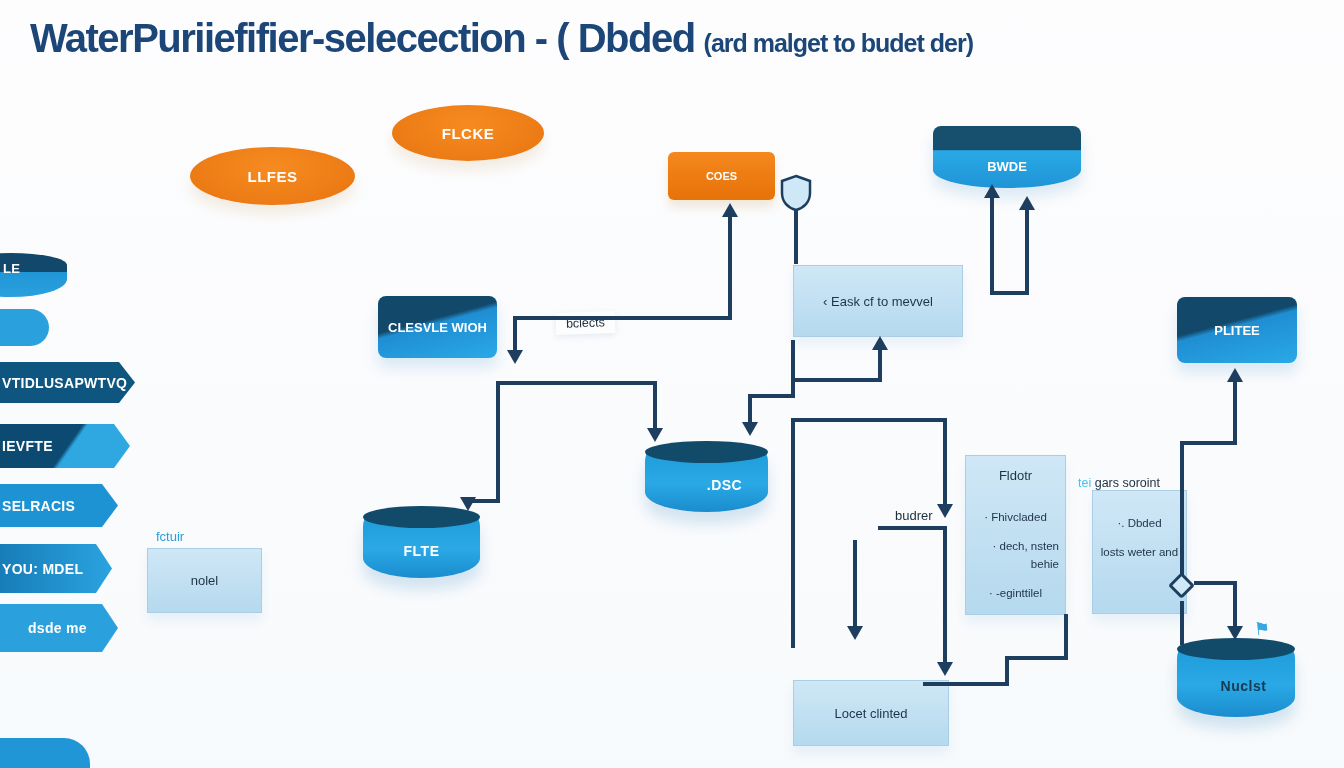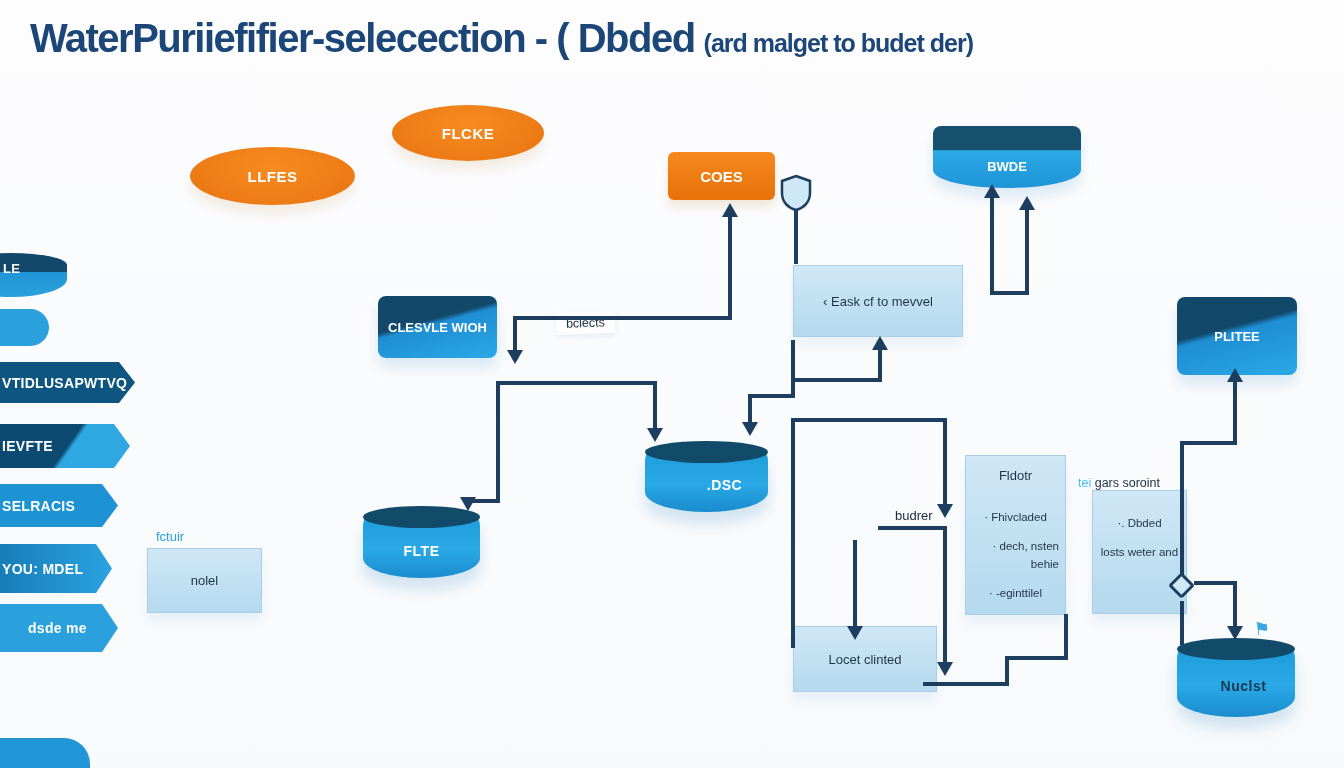--- a/index.html
+++ b/index.html
@@ -20,21 +20,21 @@
   .title .big{font-size:40px;}
   .title .small{font-size:25px;letter-spacing:-1px;margin-left:6px;}
 
   
   .oval{position:absolute;background:radial-gradient(ellipse at 50% 35%,#f68b20,#e87410);
         border-radius:50%;display:flex;align-items:center;justify-content:center;
         color:#fff;font-weight:bold;font-size:15px;letter-spacing:.5px;
         box-shadow:0 10px 12px rgba(180,120,40,.12);}
   .proc{position:absolute;background:linear-gradient(180deg,#f4881e,#e67208);border-radius:6px;
         display:flex;align-items:center;justify-content:center;color:#fff;font-weight:bold;
-        font-size:15px;box-shadow:0 8px 10px rgba(180,120,40,.15);text-align:right;}
+        font-size:11px;box-shadow:0 8px 10px rgba(180,120,40,.15);text-align:right;}
   .panel{position:absolute;border-radius:8px;color:#fff;font-weight:bold;font-size:13px;
         display:flex;align-items:center;justify-content:center;text-align:center;
         background:linear-gradient(165deg,#12486a 0%,#12486a 40%,#1f8ed3 46%,#2aa9e6 100%);
         box-shadow:0 10px 14px rgba(41,128,185,.15);}
   .tank{position:absolute;color:#fff;font-weight:bold;font-size:13px;
         display:flex;align-items:flex-end;justify-content:center;padding-bottom:14px;
         background:linear-gradient(180deg,#174f6e 0%,#174f6e 38%,#2aa9e6 40%,#1f94d6 100%);
         border-radius:8px 8px 50% 50% / 8px 8px 18px 18px;
         box-shadow:0 10px 14px rgba(41,128,185,.15);}
   .cyl{position:absolute;color:#fff;font-weight:bold;font-size:14px;
@@ -95,38 +95,38 @@
   <div class="proc" style="left:668px;top:152px;width:107px;height:48px;">
     <span>COES</span>
   </div>
 
   <div class="tank" style="left:933px;top:126px;width:148px;height:62px;">
     <span>BWDE</span>
   </div>
   <div class="panel" style="left:378px;top:296px;width:119px;height:62px;">
     <span>CLESVLE WIOH</span>
   </div>
-  <div class="panel" style="left:1177px;top:297px;width:120px;height:78px;justify-content:center;">
+  <div class="panel" style="left:1177px;top:297px;width:120px;height:66px;justify-content:center;">
     <span>PLITEE</span>
   </div>
 
   <div class="cyl" style="left:645px;top:448px;width:123px;height:64px;padding-left:36px;">
     <span class="lbl">.DSC</span>
   </div>
   <div class="cyl" style="left:363px;top:513px;width:117px;height:65px;">
     <span class="lbl">FLTE</span>
   </div>
   <div class="cyl darktext" style="left:1177px;top:645px;width:118px;height:72px;padding-left:15px;">
     <span class="lbl">Nuclst</span>
   </div>
 
   <div class="lightbox" style="left:793px;top:265px;width:170px;height:72px;">
     <span>‹  Eask cf to mevvel</span>
   </div>
-  <div class="lightbox" style="left:793px;top:626px;width:144px;height:66px;">
+  <div class="lightbox" style="left:793px;top:680px;width:156px;height:66px;">
     <span>Locet clinted</span>
   </div>
 
   <div class="caption" style="left:156px;top:529px;">fctuir</div>
   <div class="lightbox" style="left:147px;top:548px;width:115px;height:65px;">
     <span>nolel</span>
   </div>
 
   <div class="lightbox col" style="left:965px;top:455px;width:101px;height:160px;">
     <div class="bt">Fldotr</div>

